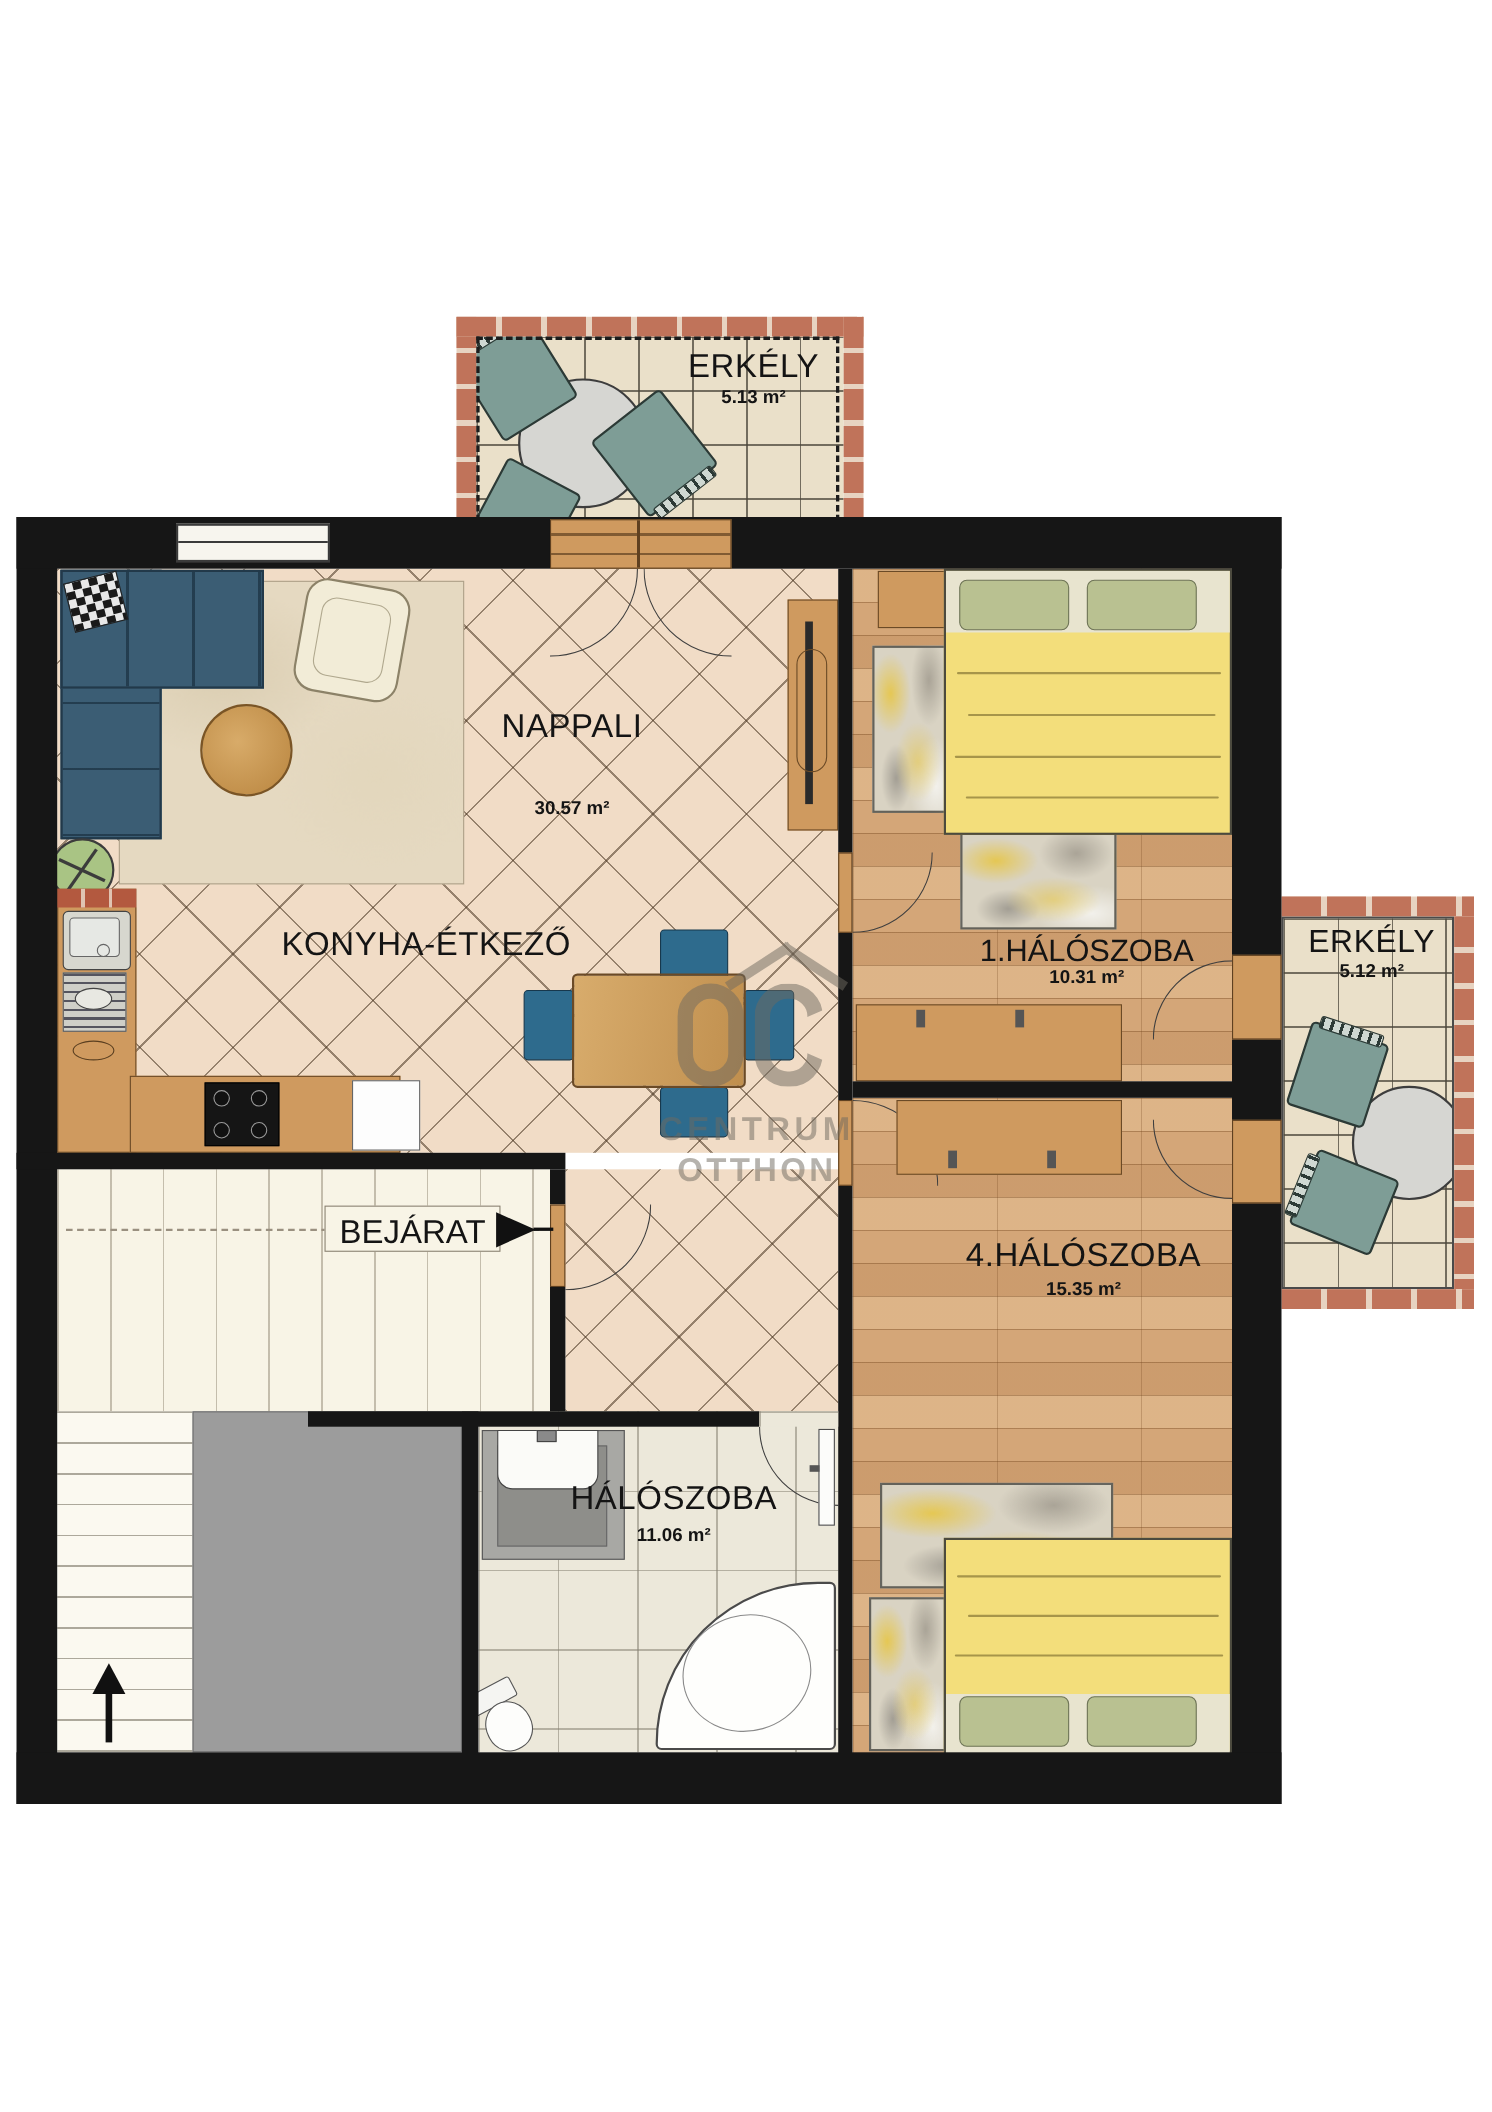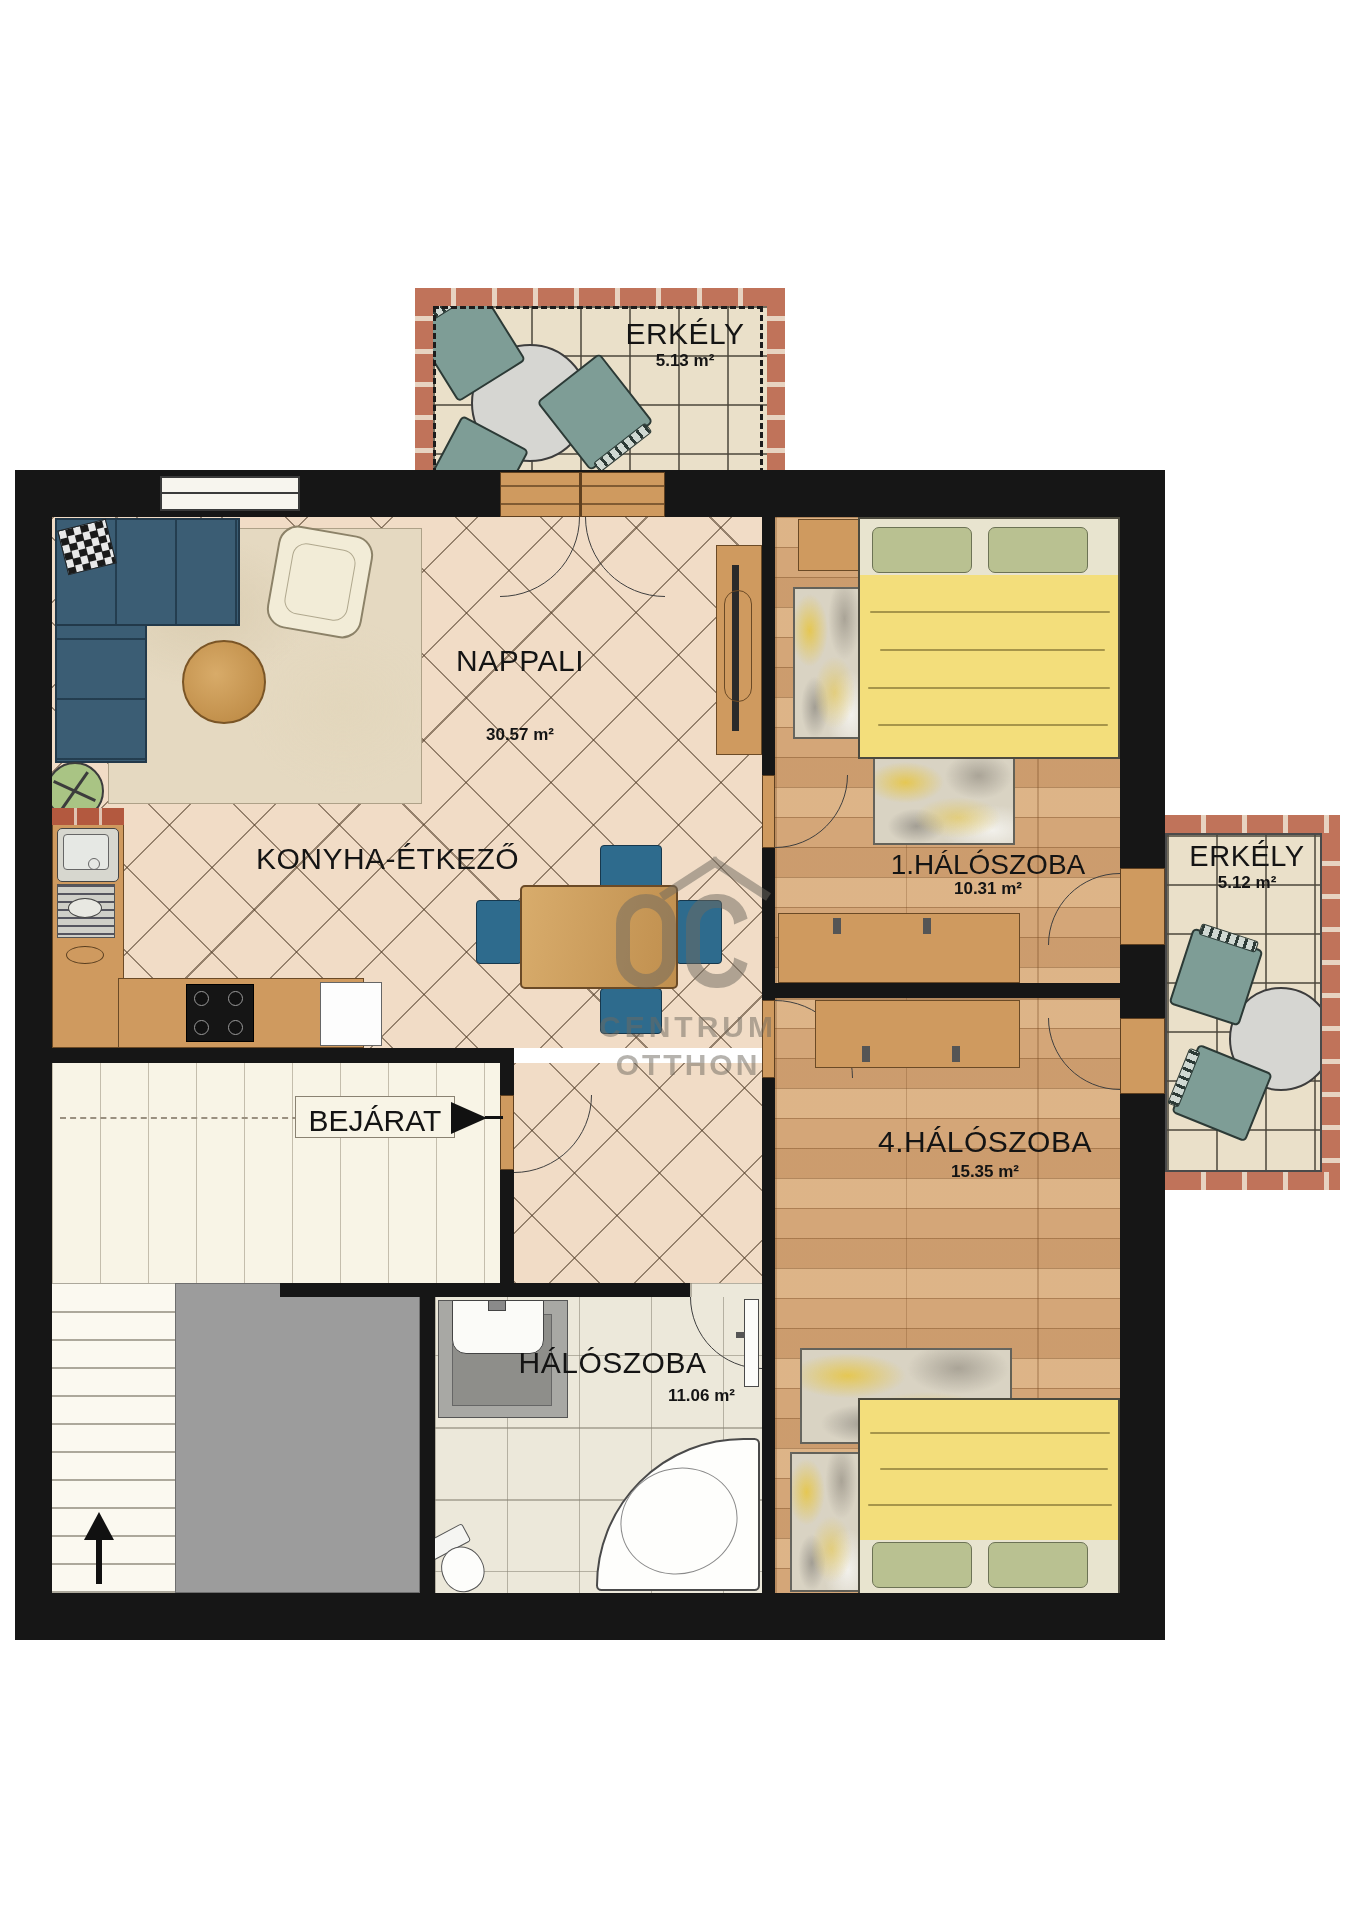--- a/index.html
+++ b/index.html
@@ -234,21 +234,21 @@
   <div class="abs" style="left:452px;top:1314px;width:100px;height:92px;background:#8e8e8a;border:1.3px solid #666;box-sizing:border-box;z-index:13;"></div>
   <div class="abs" style="left:452px;top:1300px;width:92px;height:54px;background:#fbfbf8;border:1.7px solid #444;border-radius:0 0 14px 14px;box-sizing:border-box;z-index:14;"></div>
   <div class="abs" style="left:488px;top:1300px;width:18px;height:11px;background:#8a8a8a;border:1px solid #444;box-sizing:border-box;z-index:15;"></div>
   <div class="abs" style="left:596px;top:1438px;width:164px;height:153px;background:#fefefc;border:2px solid #4a4a4a;border-radius:160px 6px 6px 6px;box-sizing:border-box;z-index:12;"></div>
   <div class="abs" style="left:620px;top:1468px;width:118px;height:106px;border:1.6px solid #8a8a8a;border-radius:50%;box-sizing:border-box;transform:rotate(-16deg);z-index:13;"></div>
   <div class="abs" style="left:430px;top:1528px;width:62px;height:68px;transform:rotate(-28deg);z-index:12;">
      <div class="abs" style="left:6px;top:0;width:44px;height:20px;background:#f5f5f2;border:1.5px solid #555;border-radius:3px;box-sizing:border-box;"></div>
      <div class="abs" style="left:8px;top:18px;width:42px;height:46px;background:#fdfdfb;border:1.5px solid #555;border-radius:50% 50% 46% 46%;box-sizing:border-box;"></div>
   </div>
   <div class="label room-name" style="left:490px;top:1347px;width:245px;">HÁLÓSZOBA</div>
-  <div class="label room-area" style="left:490px;top:1387px;width:245px;text-align:right;">11.06 m²</div>
+  <div class="label room-area" style="left:490px;top:1387px;width:245px;">11.06 m²</div>
 
   <div class="abs" style="left:60px;top:1117px;width:430px;height:0;border-top:2px dashed #9a9080;z-index:38;"></div>
   <div class="abs" style="left:295px;top:1096px;width:160px;height:42px;border:1.5px solid #8a8272;background:#f8f4e6;box-sizing:border-box;z-index:39;"></div>
   <div class="label" style="left:297px;top:1105px;width:156px;font-size:30px;z-index:40;">BEJÁRAT</div>
   <div class="abs" style="left:451px;top:1102px;width:0;height:0;border-top:16px solid transparent;border-bottom:16px solid transparent;border-left:36px solid #111;z-index:40;"></div>
   <div class="abs" style="left:485px;top:1116px;width:18px;height:3px;background:#111;z-index:40;"></div>
 
   <div class="abs" style="left:84px;top:1512px;width:0;height:0;border-left:15px solid transparent;border-right:15px solid transparent;border-bottom:28px solid #111;z-index:14;"></div>
   <div class="abs" style="left:96px;top:1538px;width:6px;height:46px;background:#111;z-index:14;"></div>
 

